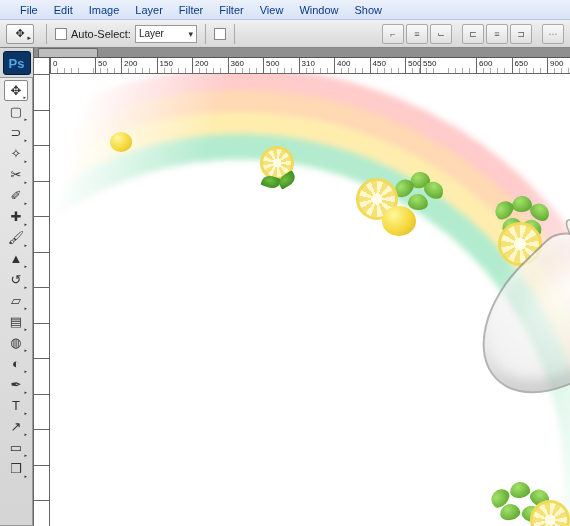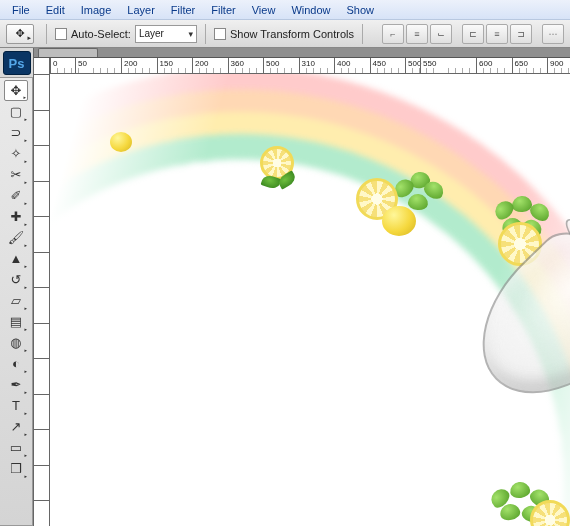--- a/index.html
+++ b/index.html
@@ -4,21 +4,21 @@
 <style>
   * { box-sizing: border-box; margin: 0; padding: 0; font-family: "Segoe UI", Tahoma, sans-serif; }
   body { width: 570px; height: 526px; overflow: hidden; background: #fff; }
 
   
   .menubar {
     height: 20px;
     background: linear-gradient(#ecf1fb, #d7e3f7);
     display: flex;
     align-items: center;
-    padding: 0 4px;
+    padding: 0 12px;
     font-size: 11px;
     color: #0a3a8a;
     border-bottom: 1px solid #b8c8e0;
   }
   .menubar span { padding: 2px 8px; cursor: default; }
 
   
   .optionsbar {
     height: 28px;
     background: linear-gradient(#f0f0f0, #d8d8d8);
@@ -230,21 +230,20 @@
 <div class="optionsbar">
   <div class="tool-ind">✥</div>
   <div class="divider"></div>
   <span class="checkbox"></span>
   <span>Auto-Select:</span>
   <div class="dropdown">
     <span>Layer</span>
   </div>
   <div class="divider"></div>
   <span class="checkbox"></span>
-  <span>Show Transform Controls</span>
   <div class="divider"></div>
   <div class="align-group">
     <div class="align-btn">⌐</div>
     <div class="align-btn">≡</div>
     <div class="align-btn">⌙</div>
     <div style="width:6px"></div>
     <div class="align-btn">⊏</div>
     <div class="align-btn">≡</div>
     <div class="align-btn">⊐</div>
     <div style="width:6px"></div>
@@ -285,21 +284,21 @@
     </div>
     <div class="corner"></div>
     <div class="hruler" id="hruler">
         <div class="tick" style="left: 0px;">
           <span>0</span>
         </div>
         <div class="minor" style="left: 7.1px;"></div>
         <div class="minor" style="left: 14.2px;"></div>
         <div class="minor" style="left: 21.3px;"></div>
         <div class="minor" style="left: 28.4px;"></div>
-        <div class="tick" style="left: 25px;">
+        <div class="tick" style="left: 45px;">
           <span>50</span>
         </div>
         <div class="minor" style="left: 42.6px;"></div>
         <div class="minor" style="left: 49.7px;"></div>
         <div class="minor" style="left: 56.8px;"></div>
         <div class="minor" style="left: 63.9px;"></div>
         <div class="tick" style="left: 71px;">
           <span>200</span>
         </div>
         <div class="minor" style="left: 78.1px;"></div>

